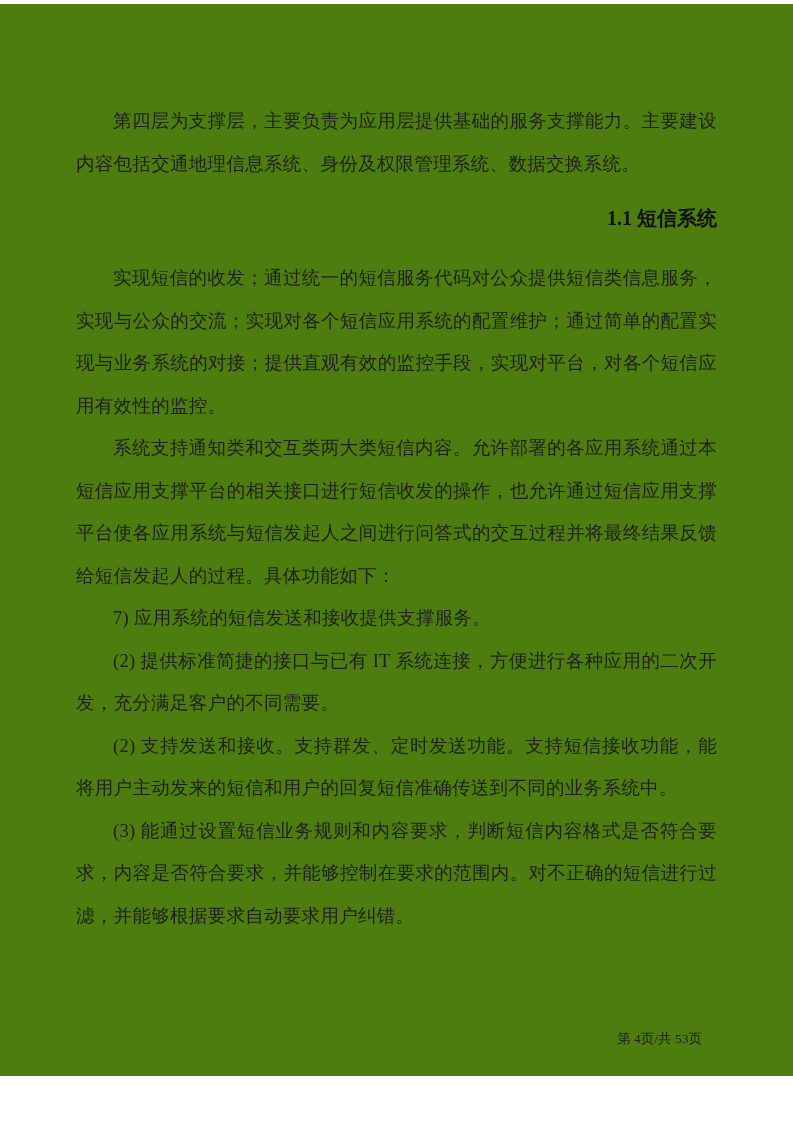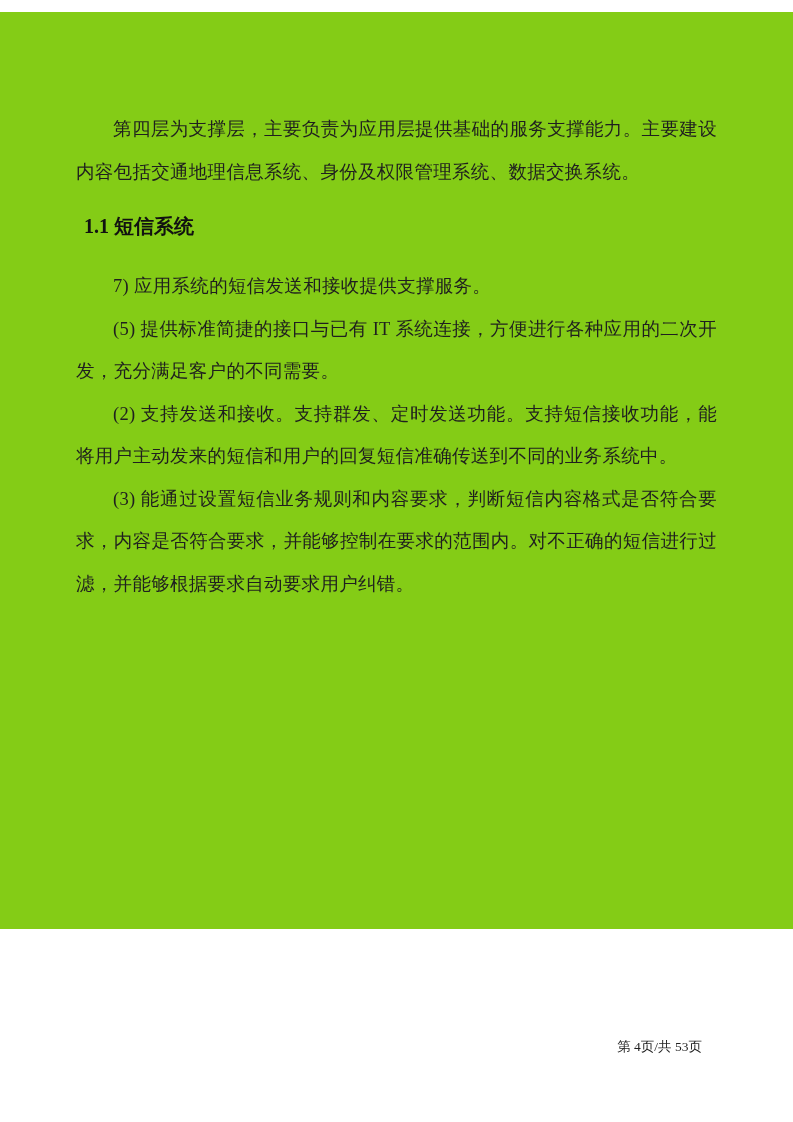--- a/index.html
+++ b/index.html
@@ -11,48 +11,48 @@
     width: 793px;
     height: 1122px;
     position: relative;
     overflow: hidden;
     font-family: "Liberation Serif", "DejaVu Serif", serif;
     color: #1f1f1f;
   }
   .doc-page {
     position: absolute;
     left: 0;
-    top: 12px;
+    top: 4px;
     width: 793px;
-    height: 917px;
-    background: #84cc16;
+    height: 1072px;
+    background: #4d7c0f;
     box-sizing: border-box;
   }
   .doc-body {
     position: absolute;
     left: 76px;
     right: 76px;
     top: 96px;
   }
   .para {
     margin: 0;
     font-size: 18.5px;
     line-height: 42.5px;
     text-align: justify;
     text-justify: inter-character;
     text-indent: 2em;
     letter-spacing: 0.3px;
     word-break: break-all;
   }
   .section-heading {
-    margin: 18px 0 24px 8px;
+    margin: 18px 0 24px 15px;
     font-size: 20px;
     line-height: 30px;
     font-weight: bold;
-    text-align: left;
+    text-align: right;
     text-indent: 0;
     color: #111111;
   }
   .page-footer {
     position: absolute;
     top: 1026px;
     right: 91px;
     font-size: 13.5px;
     line-height: 18px;
     color: #1f1f1f;
@@ -65,25 +65,27 @@
 
 <div class="doc-page">
 
   <div class="doc-body">
 
     <p class="para">第四层为支撑层，主要负责为应用层提供基础的服务支撑能力。主要建设内容包括交通地理信息系统、身份及权限管理系统、数据交换系统。</p>
 
 
     <h2 class="section-heading">1.1 短信系统</h2>
 
+    <p class="para">实现短信的收发；通过统一的短信服务代码对公众提供短信类信息服务，实现与公众的交流；实现对各个短信应用系统的配置维护；通过简单的配置实现与业务系统的对接；提供直观有效的监控手段，实现对平台，对各个短信应用有效性的监控。</p>
 
+    <p class="para">系统支持通知类和交互类两大类短信内容。允许部署的各应用系统通过本短信应用支撑平台的相关接口进行短信收发的操作，也允许通过短信应用支撑平台使各应用系统与短信发起人之间进行问答式的交互过程并将最终结果反馈给短信发起人的过程。具体功能如下：</p>
 
     <p class="para">7) 应用系统的短信发送和接收提供支撑服务。</p>
 
-    <p class="para">(5) 提供标准简捷的接口与已有 IT 系统连接，方便进行各种应用的二次开发，充分满足客户的不同需要。</p>
+    <p class="para">(2) 提供标准简捷的接口与已有 IT 系统连接，方便进行各种应用的二次开发，充分满足客户的不同需要。</p>
 
     <p class="para">(2) 支持发送和接收。支持群发、定时发送功能。支持短信接收功能，能将用户主动发来的短信和用户的回复短信准确传送到不同的业务系统中。</p>
 
     <p class="para">(3) 能通过设置短信业务规则和内容要求，判断短信内容格式是否符合要求，内容是否符合要求，并能够控制在要求的范围内。对不正确的短信进行过滤，并能够根据要求自动要求用户纠错。</p>
 
   </div>
 
   <div class="page-footer">第 4页/共 53页</div>
 
 </div>

